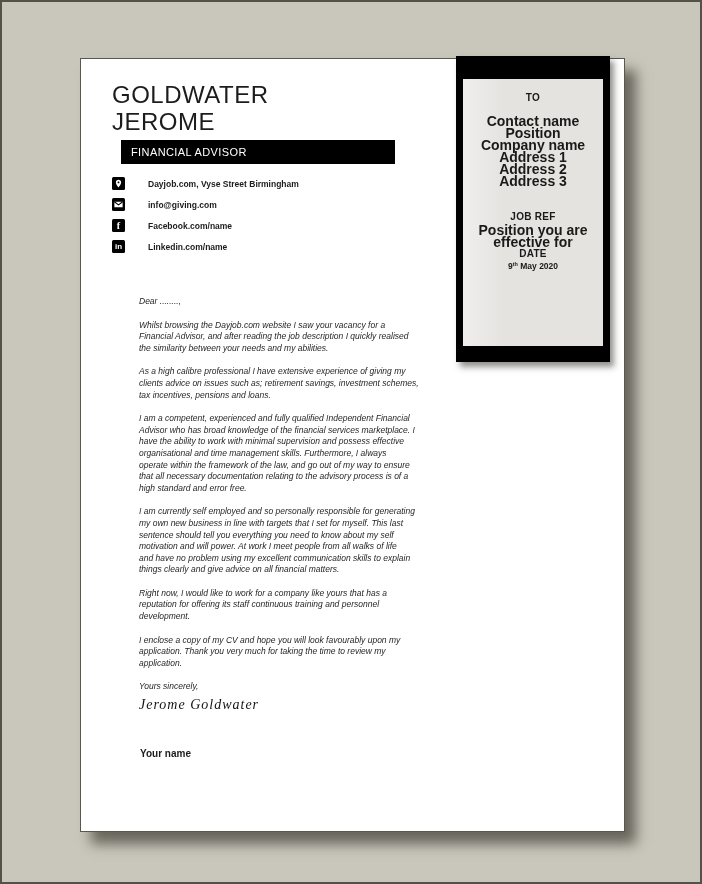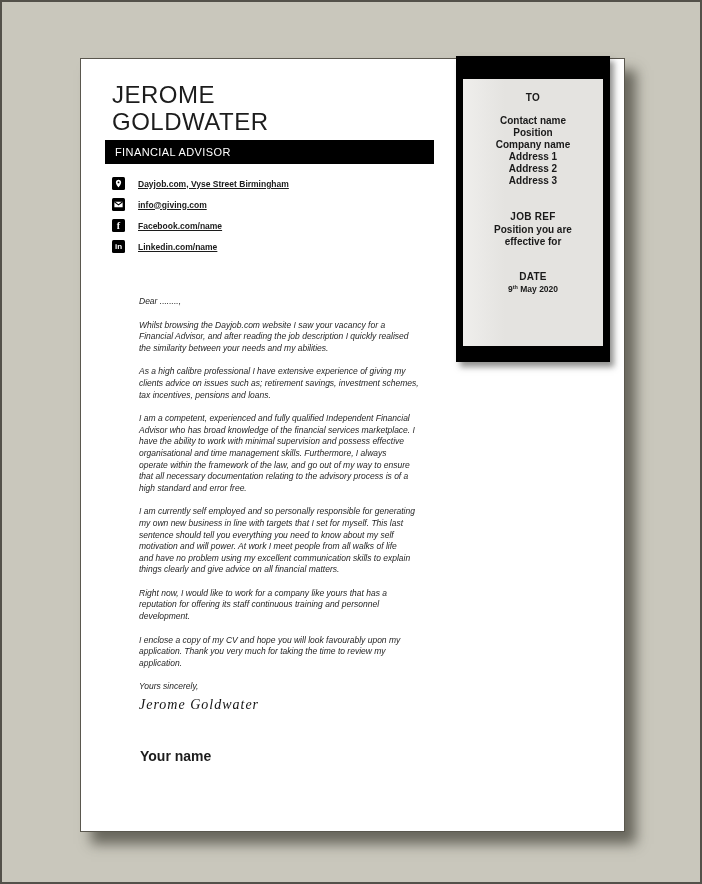--- a/index.html
+++ b/index.html
@@ -16,77 +16,77 @@
     background:#ffffff;
     border:1px solid #5a574e;
     box-shadow:11px 12px 12px rgba(52,50,42,0.65);
   }
   .name {
     position:absolute; left:31px; top:22px;
     font-size:24px; line-height:27px; color:#1c1c1c; letter-spacing:0.5px;
     font-weight:400;
   }
   .title-bar {
-    position:absolute; left:24px; top:81px; width:329px; height:24px;
+    position:absolute; left:40px; top:81px; width:274px; height:24px;
     background:#000; color:#fff; display:flex; align-items:center;
     padding-left:10px; font-size:11px; letter-spacing:0.4px;
   }
   .contact { position:absolute; left:31px; top:114px; }
   .contact-row { display:flex; align-items:center; height:21px; }
   .contact-icon {
     width:13px; height:13px; background:#000; border-radius:1.5px;
     display:flex; align-items:center; justify-content:center;
     color:#fff; flex:0 0 13px; overflow:hidden;
   }
   .contact-icon svg { display:block; }
   .fb-glyph { font-size:10px; font-weight:bold; line-height:13px; font-family:"Liberation Serif", serif; }
   .li-glyph { font-size:8px; font-weight:bold; line-height:13px; letter-spacing:0; }
-  .contact-text { margin-left:13px; font-size:8.5px; font-weight:bold; color:#1c1c1c; white-space:nowrap;text-decoration:underline; }
+  .contact-text { margin-left:23px; font-size:8.5px; font-weight:bold; color:#1c1c1c; white-space:nowrap; }
 
   .letter {
     position:absolute; left:58px; top:237px; width:290px;
     font-size:8.5px; line-height:11.6px; color:#262626;font-style:italic;
   }
   .letter p { margin:0 0 12px 0; white-space:pre-line; }
 
   .signature {
     position:absolute; left:58px; top:638px;
     font-family:Liberation Serif, serif; font-style:italic;
     font-size:14px; color:#141414; letter-spacing:1px;
   }
-  .your-name { position:absolute; left:59px; top:689px; font-size:14px; font-weight:bold; color:#1c1c1c; }
+  .your-name { position:absolute; left:59px; top:689px; font-size:10px; font-weight:bold; color:#1c1c1c; }
 
   .right-box {
     position:absolute; left:375px; top:-3px; width:154px; height:306px;
     background:#000; padding:23px 7px 16px 7px;
     box-shadow:4px 5px 6px rgba(40,40,35,0.5);
   }
   .panel {
     width:140px; height:267px;
     background:linear-gradient(90deg,#efeeec 0%,#e4e3e0 30%,#e4e3e0 100%);
     text-align:center; color:#1a1a1a;
   }
   .panel-heading { font-weight:bold; font-size:10px; letter-spacing:0.3px; }
   .to-heading { padding-top:13px; }
-  .panel-lines { font-weight:bold; font-size:10px; line-height:12px; white-space:pre-line; }
+  .panel-lines { font-weight:bold; font-size:14px; line-height:12px; white-space:pre-line; }
   .to-lines { margin-top:12px; }
   .jobref-heading { margin-top:24px; }
   .jobref-lines { margin-top:2px; }
-  .date-heading { margin-top:23px; }
+  .date-heading { }
   .date-line { margin-top:2px; font-weight:bold; font-size:8.5px; }
   .date-sup { font-size:5.5px; position:relative; top:-3px; }
 </style>
 </head>
 <body>
 
 <div class="page">
 
   <div class="name">
+    <div>GOLDWATER</div>
     <div>JEROME</div>
-    <div>GOLDWATER</div>
   </div>
 
   <div class="title-bar">
     <span>FINANCIAL ADVISOR</span>
   </div>
 
   <div class="contact">
     <div class="contact-row">
       <span class="contact-icon">
         <svg width="9" height="9" viewBox="0 0 24 24">

